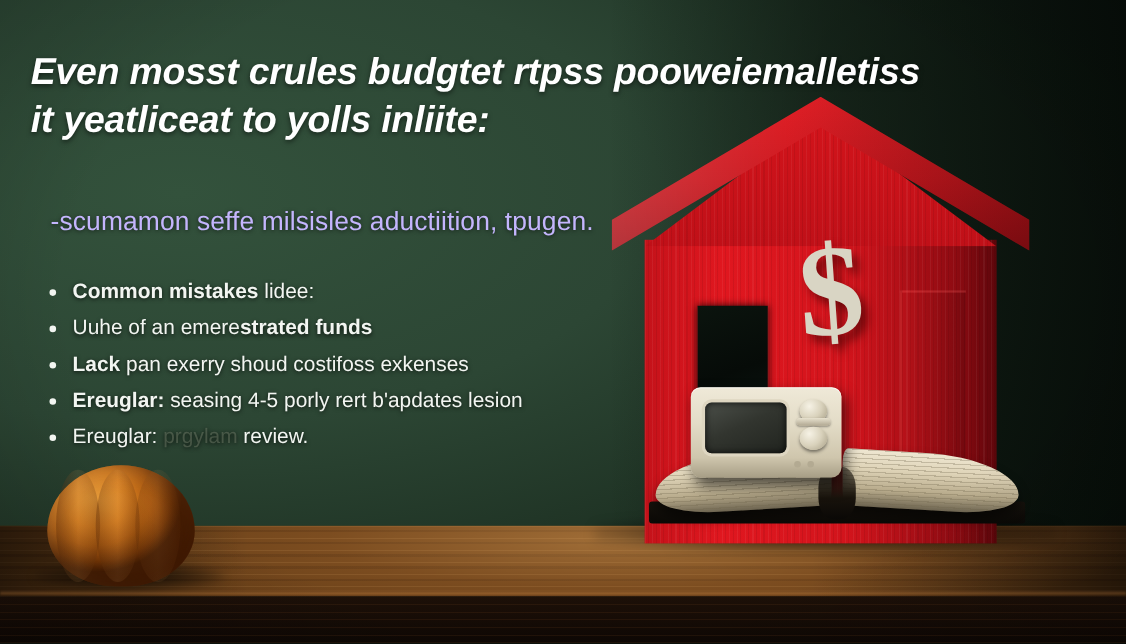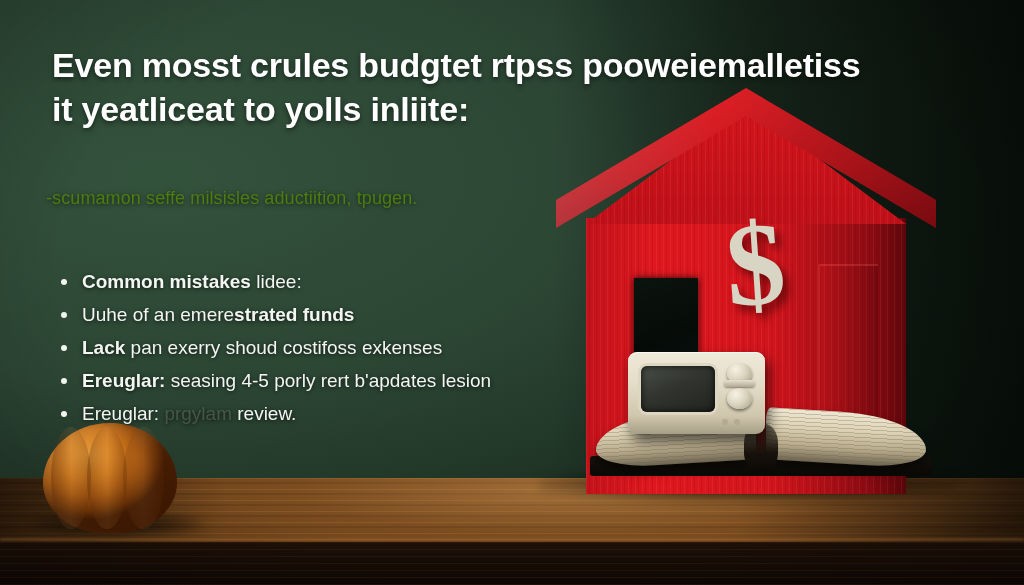--- a/index.html
+++ b/index.html
@@ -327,46 +327,47 @@
     position: absolute;
     bottom: 9px;
     width: 6px; height: 6px;
     border-radius: 50%;
     background: #b3aa92;
   }
   .dot.d1 { left: 94px; }
   .dot.d2 { left: 106px; }
   .title {
     position: absolute;
-    left: 52px;
+    left: 28px;
     top: 44px;
     width: 880px;
     font-size: 34px;
     font-weight: bold;
     color: #ffffff;
     line-height: 1.29;
     letter-spacing: -0.2px;
     text-shadow: 0 2px 5px rgba(0,0,0,0.55);
     white-space: pre-line;
+    font-style: italic;
   }
   .subtitle {
     position: absolute;
     left: 46px;
     top: 188px;
-    font-size: 18px;
-    color: #4d7c0f;
+    font-size: 24px;
+    color: #c4b5fd;
     letter-spacing: 0.1px;
     text-shadow: 0 1px 4px rgba(0,0,0,0.6);
   }
   .bullets {
     position: absolute;
     left: 44px;
     top: 253px;
     list-style: none;
-    margin: 16px;
+    margin: 0;
     padding: 0;
     width: 520px;
   }
   .bullets li {
     position: relative;
     padding-left: 22px;
     margin-bottom: 8px;
     font-size: 19px;
     line-height: 25px;
     color: #f2f5f1;

